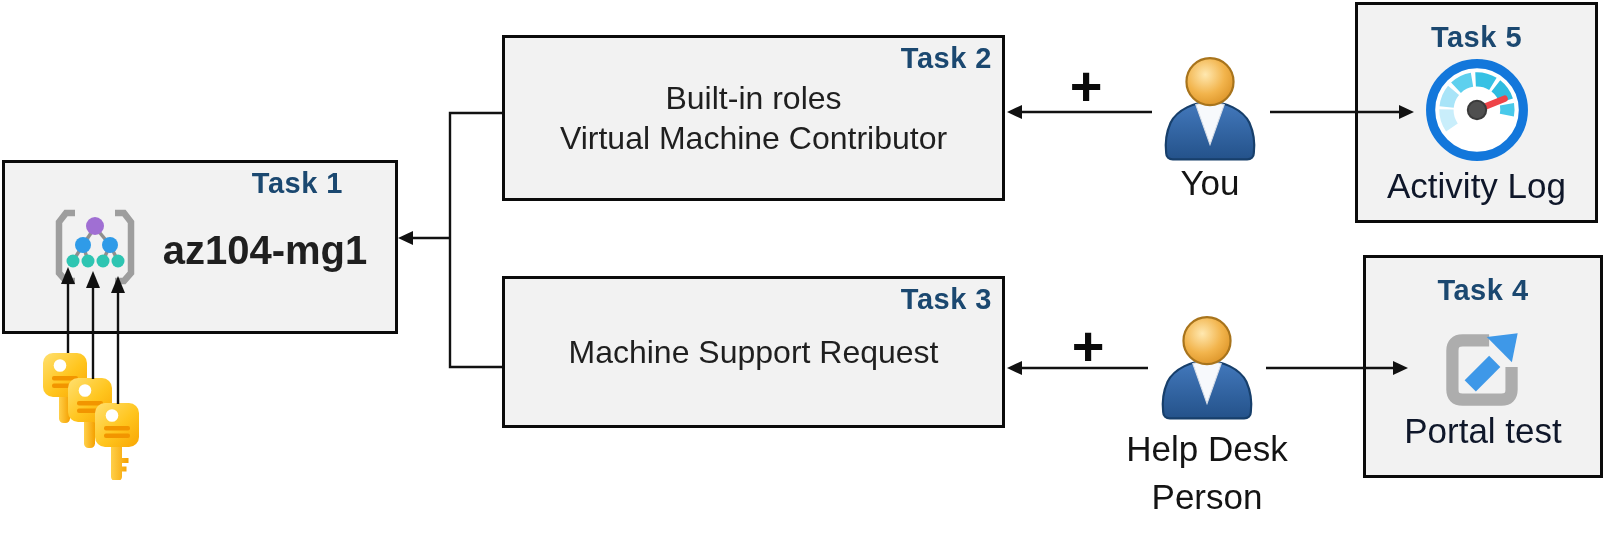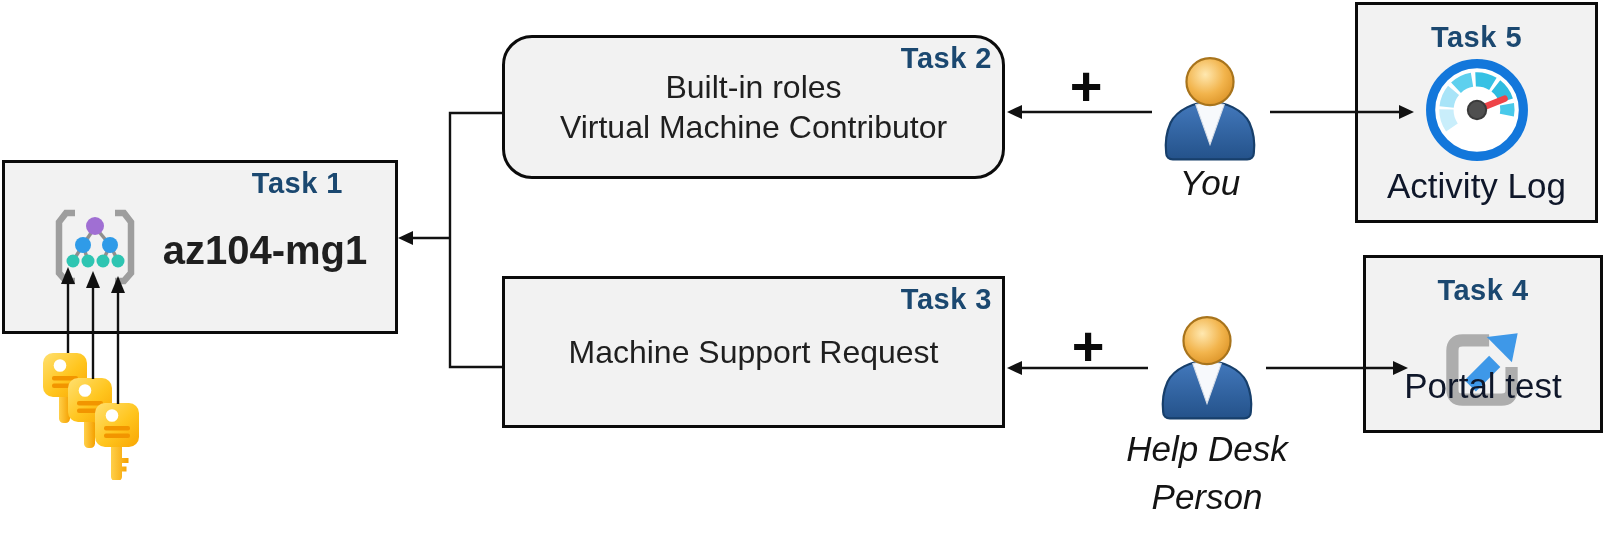--- a/index.html
+++ b/index.html
@@ -4,24 +4,24 @@
 <style>
   html,body { margin:0; padding:0; background:#ffffff; }
   .canvas {
     position:relative; width:1609px; height:541px; background:#ffffff;
     font-family:"Liberation Sans", sans-serif; overflow:hidden;
   }
   .box {
     position:absolute; background:#F2F2F2; border:3px solid #0b0b0b; box-sizing:border-box;
   }
   .box-task1 { left:2px;    top:160px; width:396px; height:174px; }
-  .box-task2 { left:502px;  top:35px;  width:503px; height:144px;border-radius:30px; }
+  .box-task2 { left:502px;  top:35px;  width:503px; height:166px; }
   .box-task3 { left:502px;  top:276px; width:503px; height:152px; }
   .box-task5 { left:1355px; top:2px;   width:243px; height:221px; }
-  .box-task4 { left:1363px; top:255px; width:240px; height:178px; }
+  .box-task4 { left:1363px; top:255px; width:240px; height:223px; }
 
   .badge {
     position:absolute; top:4px; right:10px;
     font-size:29px; font-weight:bold; color:#1B4870; letter-spacing:0.5px;
   }
   .badge-left1 { right:52px; }
   .badge-center { left:0; right:0; top:16px; text-align:center; }
 
   .box-lines {
     position:absolute; left:0; right:0; top:0; bottom:0;
@@ -39,21 +39,21 @@
   .caption {
     position:absolute; left:0; right:0; bottom:14px;
     text-align:center; font-size:35px; color:#0f172a;margin-top:44px;
   }
   .caption-task4 { bottom:24px; }
 
   .person { position:absolute; }
   .person-you      { left:1155px; top:57px; }
   .person-helpdesk { left:1152px; top:316px; }
   .actor-label {
-    position:absolute; text-align:center; font-size:35px; line-height:48px; color:#141414;font-style:italic;
+    position:absolute; text-align:center; font-size:35px; line-height:48px; color:#141414;
   }
   .label-you      { left:1140px; top:159px; width:140px; }
   .label-helpdesk { left:1117px; top:425px; width:180px; }
 
   .plus {
     position:absolute; transform:translate(-50%,-50%);
     font-size:56px; font-weight:bold; color:#0a0a0a;
   }
   .plus-you      { left:1086px; top:85px; }
   .plus-helpdesk { left:1088px; top:345px; }

